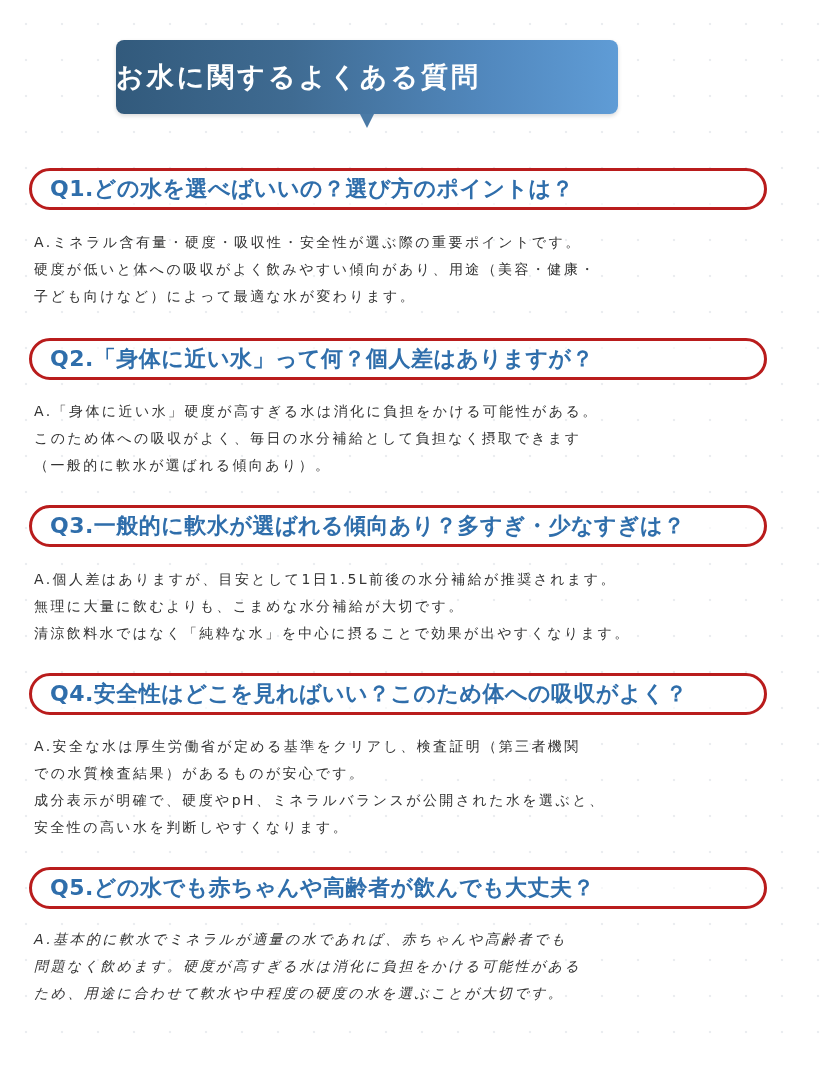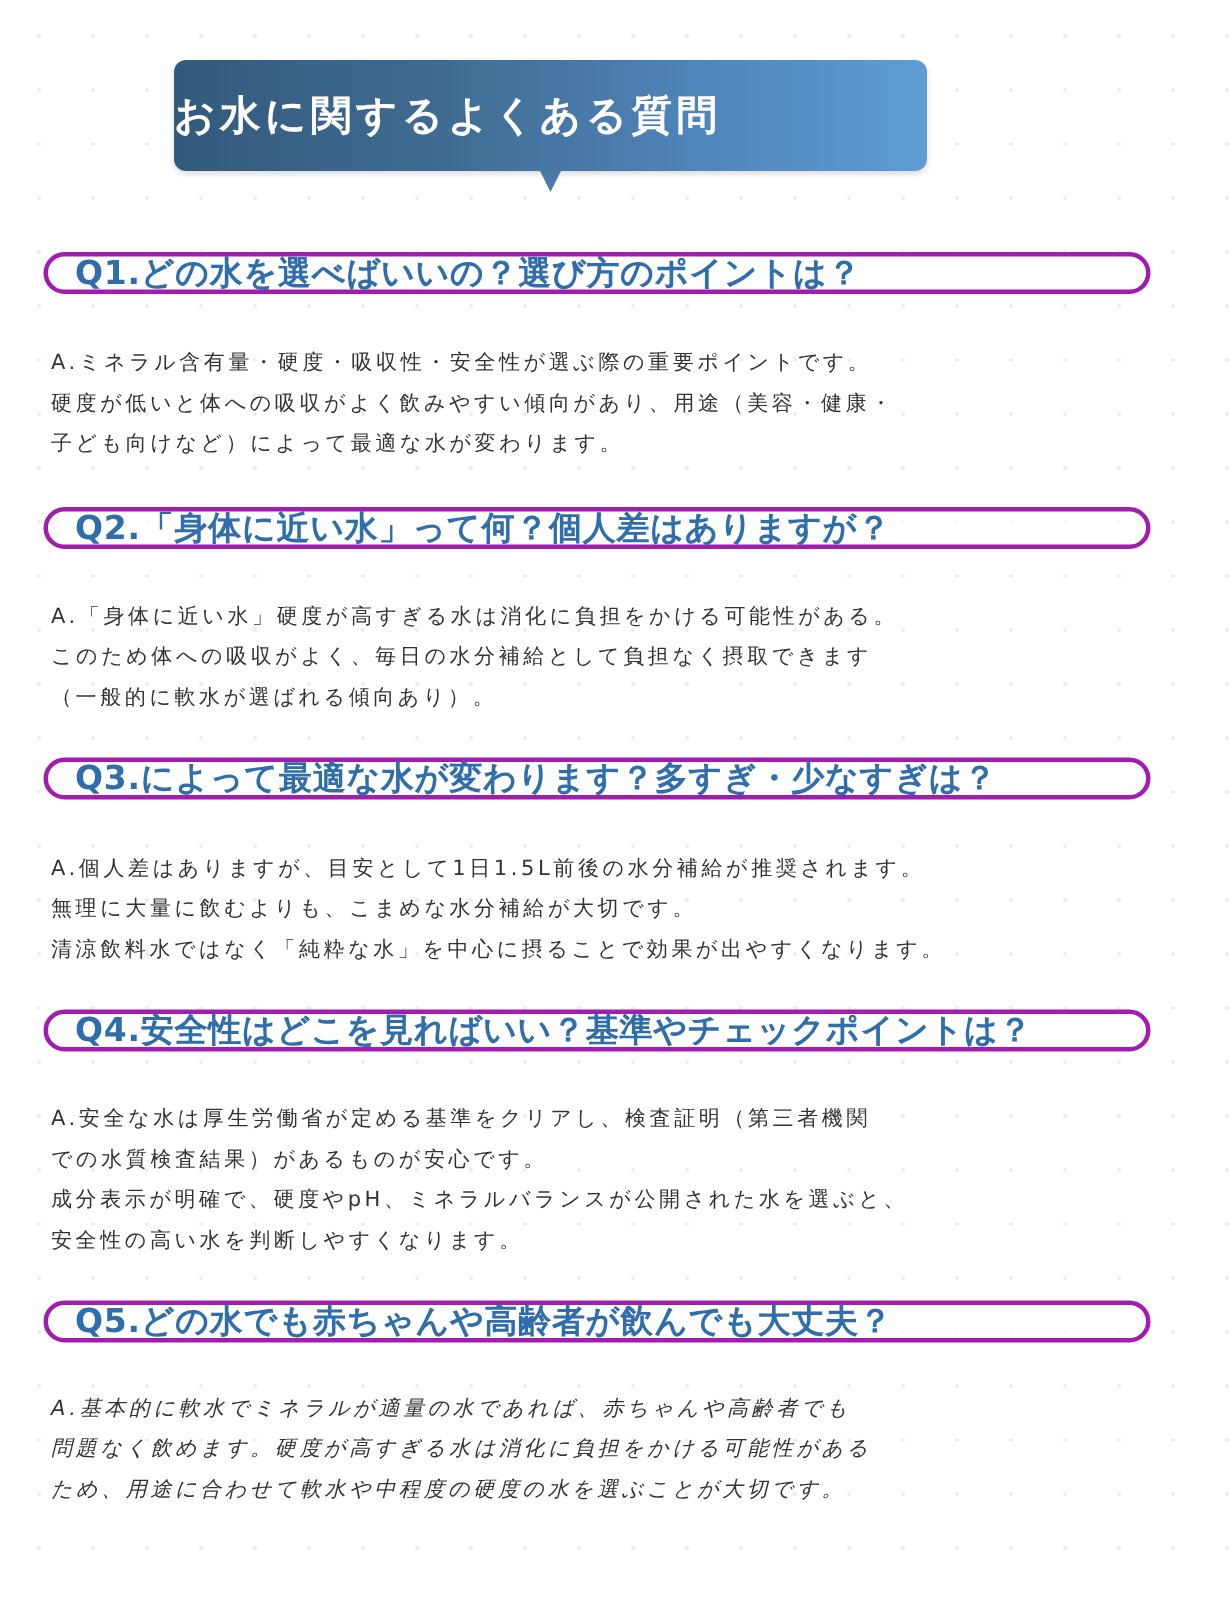--- a/index.html
+++ b/index.html
@@ -23,22 +23,22 @@
   .title-banner::after {
     content: ""; position: absolute; left: 50%; bottom: -14px; margin-left: -7px;
     width: 0; height: 0;
     border-left: 7px solid transparent; border-right: 7px solid transparent;
     border-top: 14px solid #4a7aa6;
   }
   .title-text {
     color: #ffffff; font-size: 27px; font-weight: bold; letter-spacing: 3px;
   }
   .q-box {
-    position: absolute; left: 29px; width: 738px; height: 28px;
-    border: 3px solid #a21caf; border-radius: 24px; box-sizing: border-box;
+    position: absolute; left: 29px; width: 738px; height: 42px;
+    border: 3px solid #b91c1c; border-radius: 24px; box-sizing: border-box;
     background: rgba(255,255,255,0.6);
     display: flex; align-items: center; padding-left: 18px; text-align: right;
   }
   .q-text {
     color: #2f6eab; font-size: 22px; font-weight: bold; letter-spacing: 0.5px;
     white-space: nowrap;
   }
   .a-text {
     position: absolute; left: 34px; width: 786px;
     color: #333333; font-size: 14px; line-height: 27px; letter-spacing: 2.4px;
@@ -60,28 +60,28 @@
 子ども向けなど）によって最適な水が変わります。</div>
 
 <div class="q-box" style="top:338px;">
   <span class="q-text">Q2.「身体に近い水」って何？個人差はありますが？</span>
 </div>
 <div class="a-text" style="top:398px;">A.「身体に近い水」硬度が高すぎる水は消化に負担をかける可能性がある。
 このため体への吸収がよく、毎日の水分補給として負担なく摂取できます
 （一般的に軟水が選ばれる傾向あり）。</div>
 
 <div class="q-box" style="top:505px;">
-  <span class="q-text">Q3.によって最適な水が変わります？多すぎ・少なすぎは？</span>
+  <span class="q-text">Q3.一般的に軟水が選ばれる傾向あり？多すぎ・少なすぎは？</span>
 </div>
 <div class="a-text" style="top:566px;">A.個人差はありますが、目安として1日1.5L前後の水分補給が推奨されます。
 無理に大量に飲むよりも、こまめな水分補給が大切です。
 清涼飲料水ではなく「純粋な水」を中心に摂ることで効果が出やすくなります。</div>
 
 <div class="q-box" style="top:673px;">
-  <span class="q-text">Q4.安全性はどこを見ればいい？基準やチェックポイントは？</span>
+  <span class="q-text">Q4.安全性はどこを見ればいい？このため体への吸収がよく？</span>
 </div>
 <div class="a-text" style="top:733px;">A.安全な水は厚生労働省が定める基準をクリアし、検査証明（第三者機関
 での水質検査結果）があるものが安心です。
 成分表示が明確で、硬度やpH、ミネラルバランスが公開された水を選ぶと、
 安全性の高い水を判断しやすくなります。</div>
 
 <div class="q-box" style="top:867px;">
   <span class="q-text">Q5.どの水でも赤ちゃんや高齢者が飲んでも大丈夫？</span>
 </div>
 <div class="a-text" style="top:926px;font-style:italic;">A.基本的に軟水でミネラルが適量の水であれば、赤ちゃんや高齢者でも

